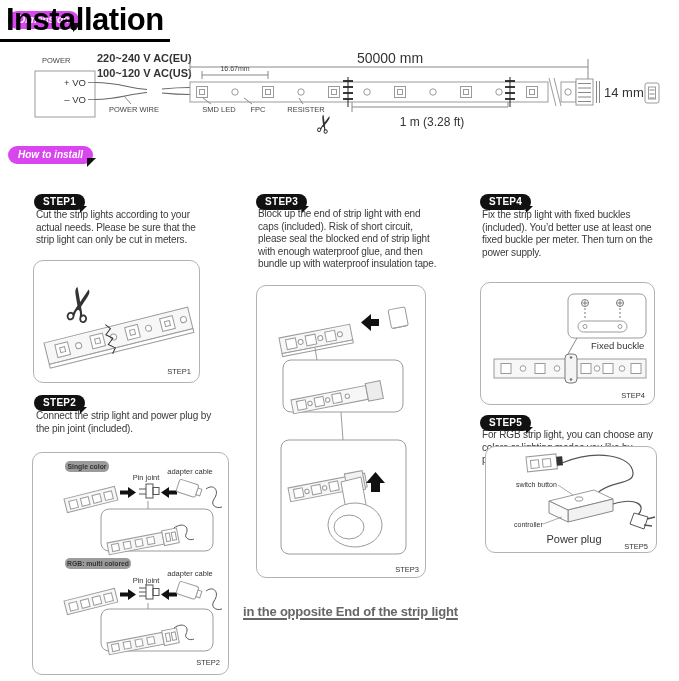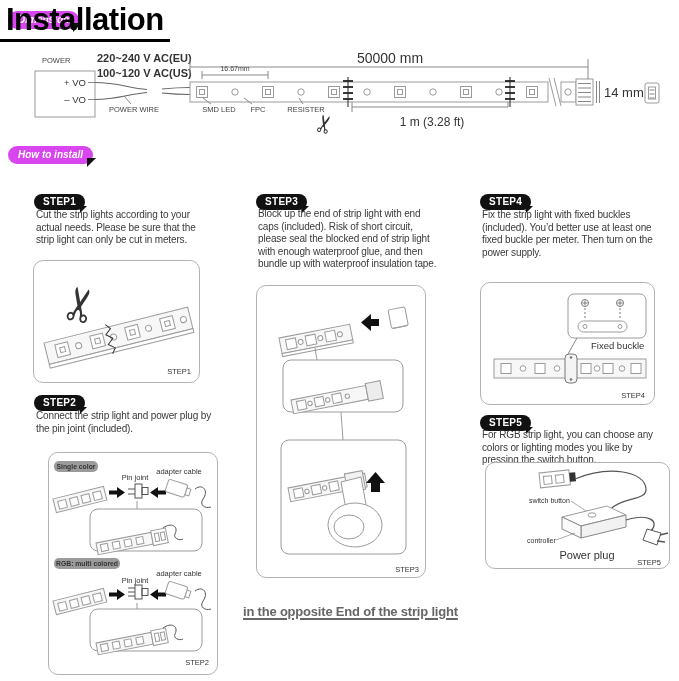--- a/index.html
+++ b/index.html
@@ -205,21 +205,21 @@
         </g>
         <text transform="translate(58,66) rotate(-78)" font-size="46" fill="#111">✂</text>
         <text x="157" y="113" font-size="7.5" text-anchor="end" fill="#555">STEP1</text>
       </svg>
     </div>
   </div>
 
   <div>
     <span class="step-badge" style="left:34px;top:395px;">STEP2</span>
     <p class="step-text" style="left:36px;top:410px;width:176px;">Connect the strip light and power plug by the pin joint (included).</p>
-    <div class="fig" style="left:48px;top:452px;width:168px;height:221px;">
+    <div class="fig" style="left:32px;top:452px;width:168px;height:221px;padding-left:27px;">
       <svg width="168" height="221" viewBox="0 0 168 221">
 
         <rect x="5" y="8" width="44" height="11" rx="5" fill="#9b9b9b"></rect>
         <text x="27" y="16" font-size="6.8" font-weight="bold" fill="#fff" text-anchor="middle">Single color</text>
         <text x="86" y="27" font-size="7.5" text-anchor="middle">Pin joint</text>
         <text x="130" y="21" font-size="7.5" text-anchor="middle">adapter cable</text>
         <g transform="translate(4,46) rotate(-14)">
           <rect x="0" y="0" width="52" height="14" class="sf"></rect>
           <rect x="4" y="3.5" width="8" height="8" class="s"></rect>
             <rect x="16" y="3.5" width="8" height="8" class="s"></rect>
@@ -389,21 +389,21 @@
             <circle cx="90" cy="96.5" r="1.3" fill="#777"></circle>
         </g>
         <text x="164" y="115" font-size="7.5" text-anchor="end" fill="#555">STEP4</text>
       </svg>
     </div>
   </div>
 
   <div>
     <span class="step-badge" style="left:480px;top:415px;">STEP5</span>
     <p class="step-text" style="left:482px;top:429px;width:180px;">For RGB strip light, you can choose any colors or lighting modes you like by pressing the switch button.</p>
-    <div class="fig" style="left:485px;top:462px;width:170px;height:105px;padding-left:13px;">
+    <div class="fig" style="left:485px;top:446px;width:170px;height:105px;">
       <svg width="170" height="105" viewBox="0 0 170 105">
         <g transform="translate(40,10) rotate(-6)">
           <rect x="0" y="0" width="30" height="15" class="s"></rect>
           <rect x="4" y="4" width="8" height="8" class="thin"></rect>
             <rect x="16" y="4" width="8" height="8" class="thin"></rect>
           <rect x="30" y="3" width="6" height="9" fill="#333"></rect>
         </g>
         <path d="M76,16 C110,2 146,8 147,26 C148,38 122,34 112,46" stroke="#555" fill="none" stroke-width="1.2"></path>
         <text x="30" y="40" font-size="7">switch button</text>
         <line x1="72" y1="38" x2="90" y2="50" stroke="#888" stroke-width="0.7"></line>

